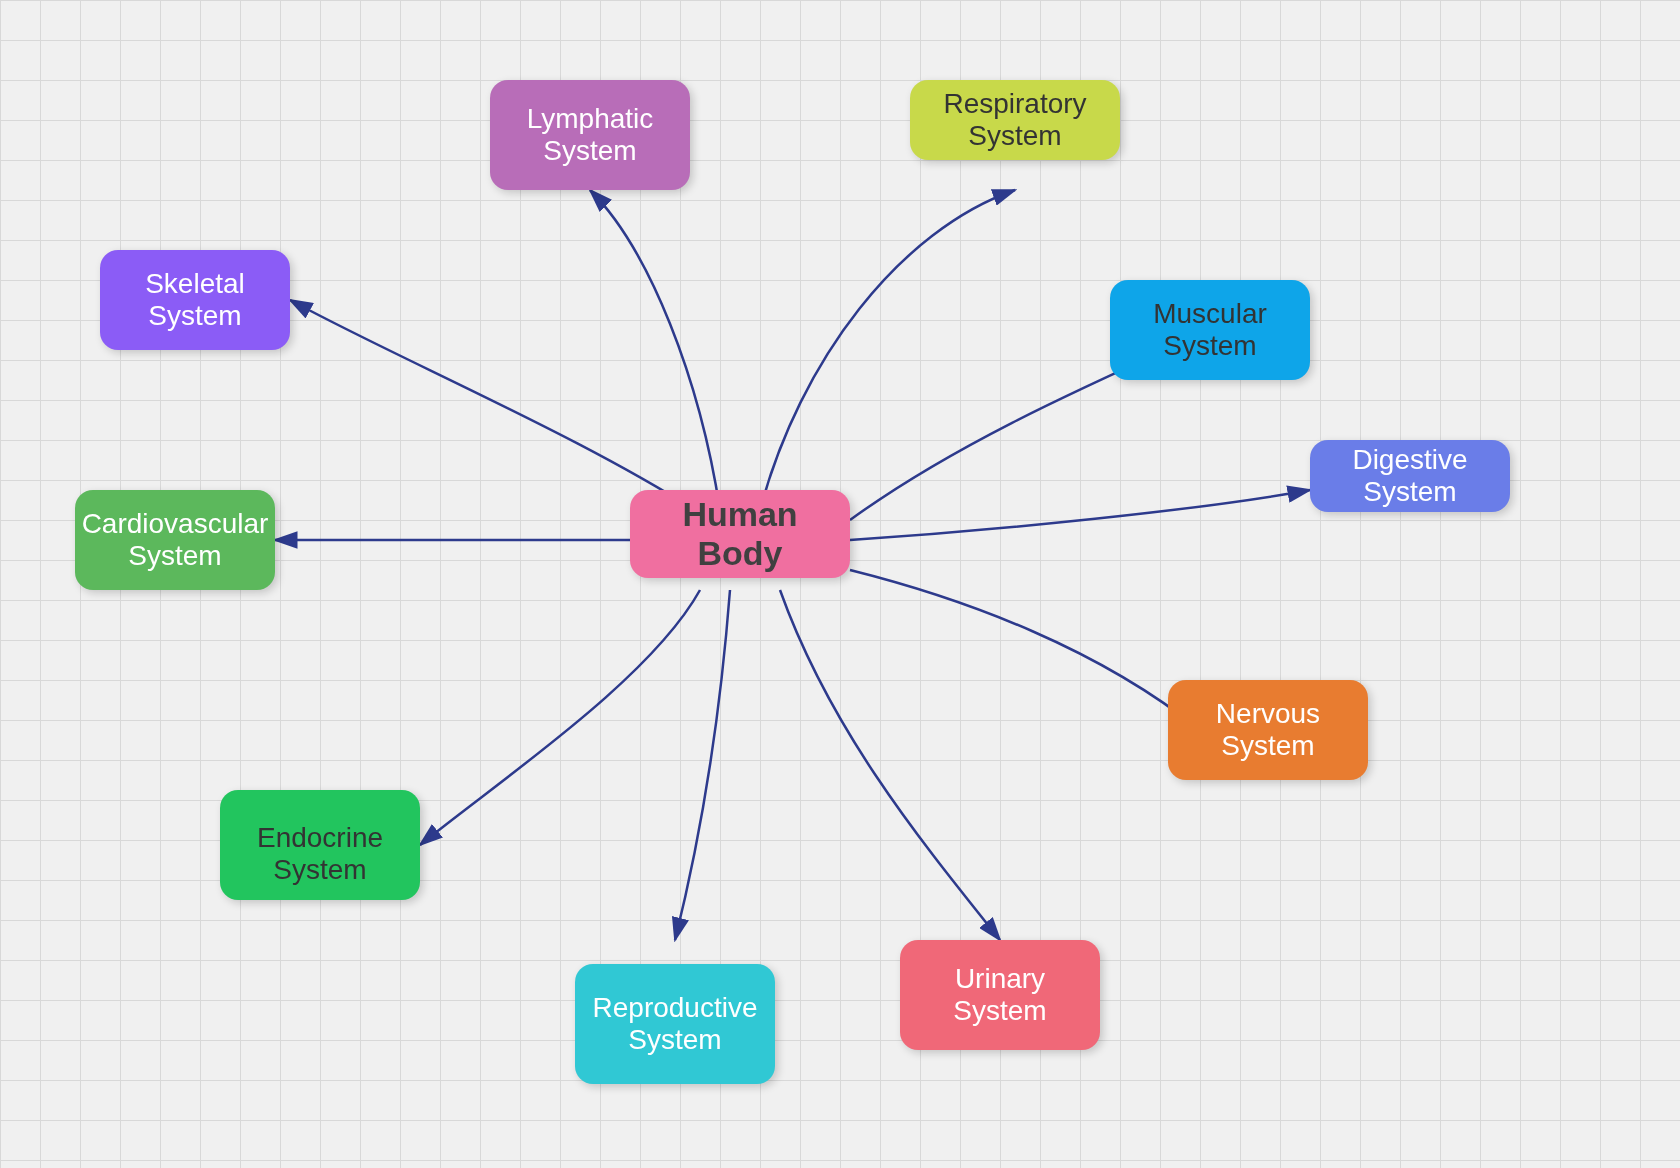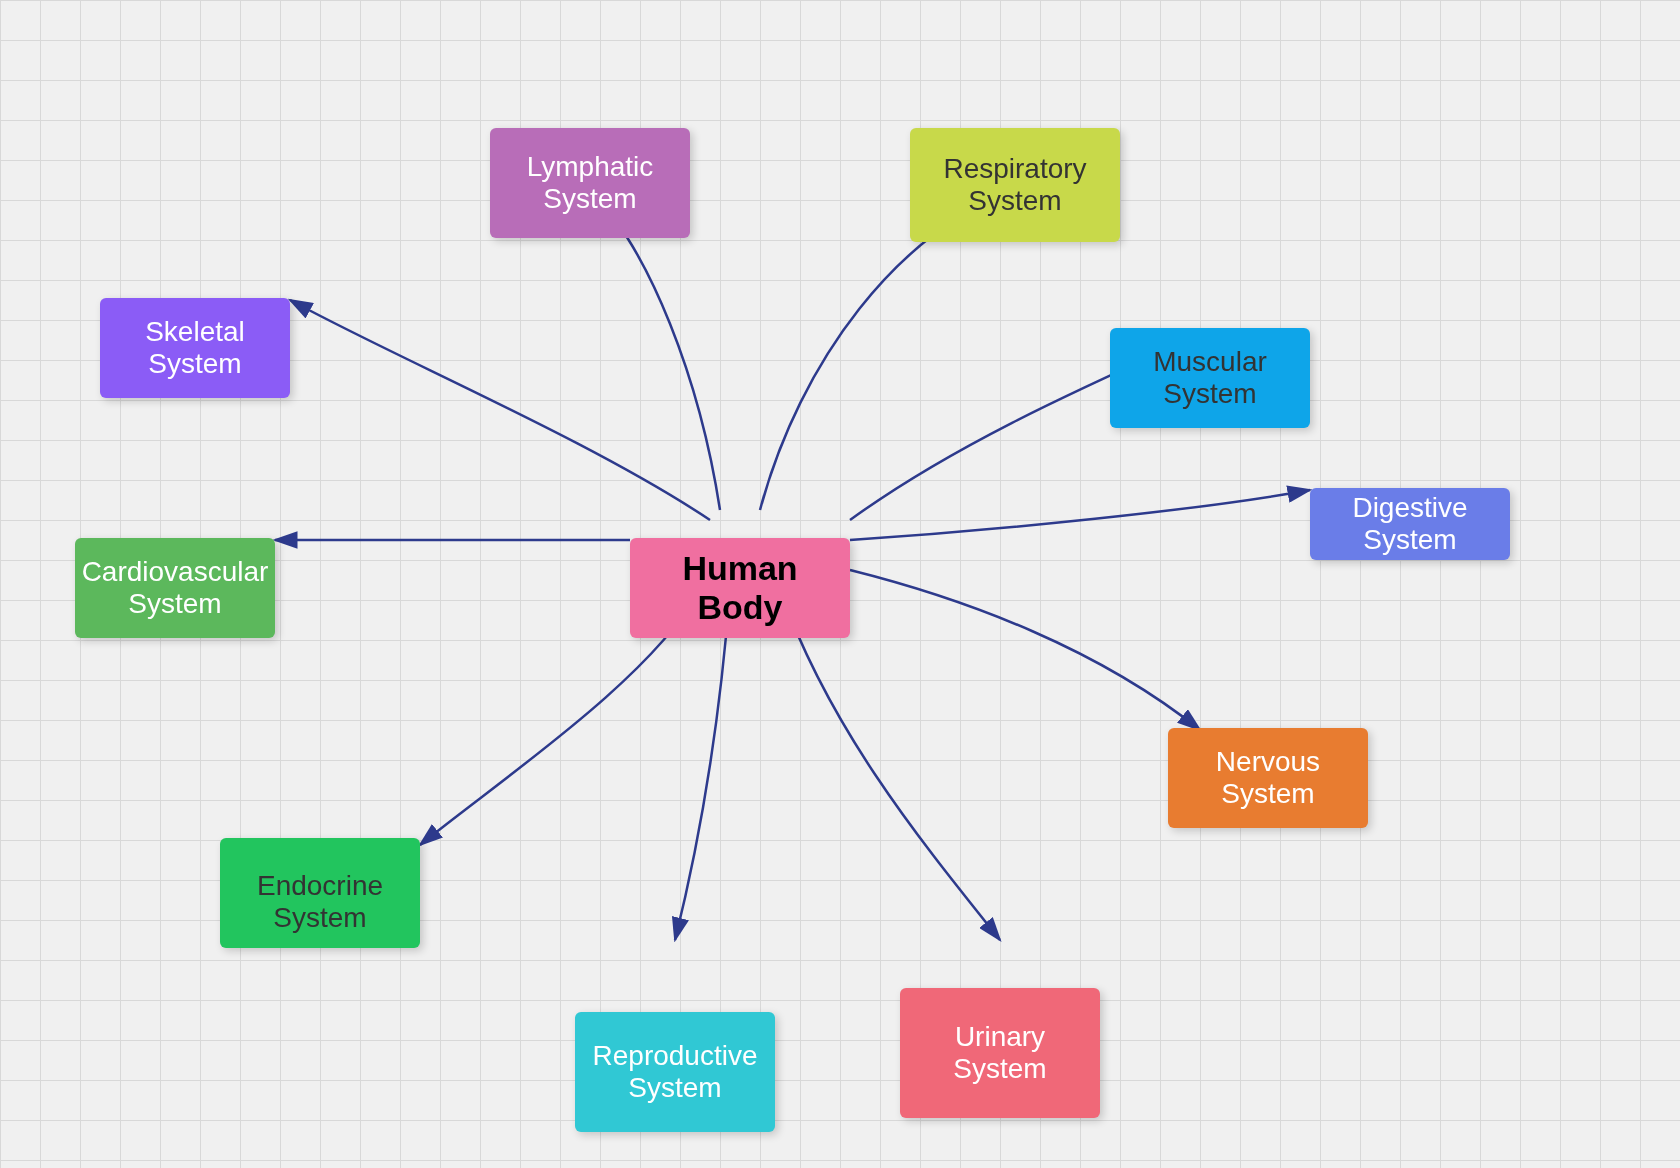--- a/index.html
+++ b/index.html
@@ -11,57 +11,56 @@
         linear-gradient(#d8d8d8 1px, transparent 1px),
         linear-gradient(90deg, #d8d8d8 1px, transparent 1px);
       background-size: 40px 40px;
       font-family: 'Segoe UI', Arial, sans-serif;
       overflow: hidden;
       position: relative;
     }
 
     .node {
       position: absolute;
-      border-radius: 6px;
+      border-radius: 18px;
       display: flex;
       align-items: center;
       justify-content: center;
       text-align: center;
       font-size: 28px;
       font-weight: 500;
       padding: 14px 18px;
       box-shadow: 3px 3px 8px rgba(0,0,0,0.18);
-      margin-top: 48px;
     }
 
     .center-node {
       background-color: #f06fa0;
-      color: #000000;
+      color: #404040;
       font-size: 34px;
       font-weight: 600;
       width: 220px;
-      height: 100px;
+      height: 88px;
       left: 630px;
       top: 490px;
     }
 
     .lymphatic {
       background-color: #b86db8;
       color: #fff;
       width: 200px;
       height: 110px;
       left: 490px;
       top: 80px;
     }
 
     .respiratory {
       background-color: #c8d94a;
       color: #333;
       width: 210px;
-      height: 114px;
+      height: 80px;
       left: 910px;
       top: 80px;
     }
 
     .skeletal {
       background-color: #8b5cf6;
       color: #fff;
       width: 190px;
       height: 100px;
       left: 100px;
@@ -120,21 +119,21 @@
       width: 200px;
       height: 120px;
       left: 575px;
       top: 964px;
     }
 
     .urinary {
       background-color: #f06878;
       color: #fff;
       width: 200px;
-      height: 130px;
+      height: 110px;
       left: 900px;
       top: 940px;
     }
 
     svg.arrows {
       position: absolute;
       top: 0;
       left: 0;
       width: 1680px;
       height: 1168px;

